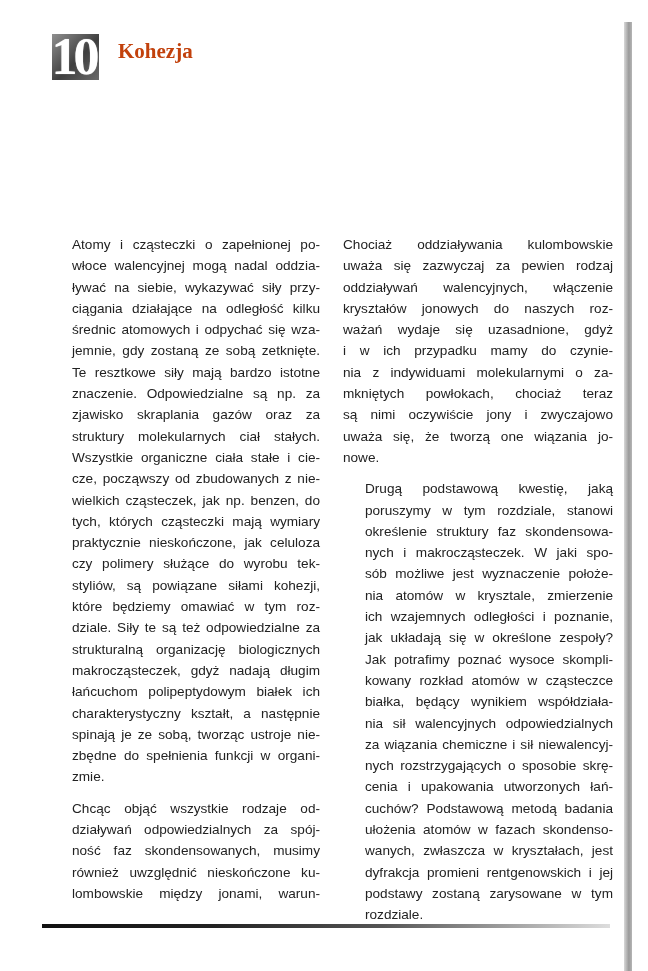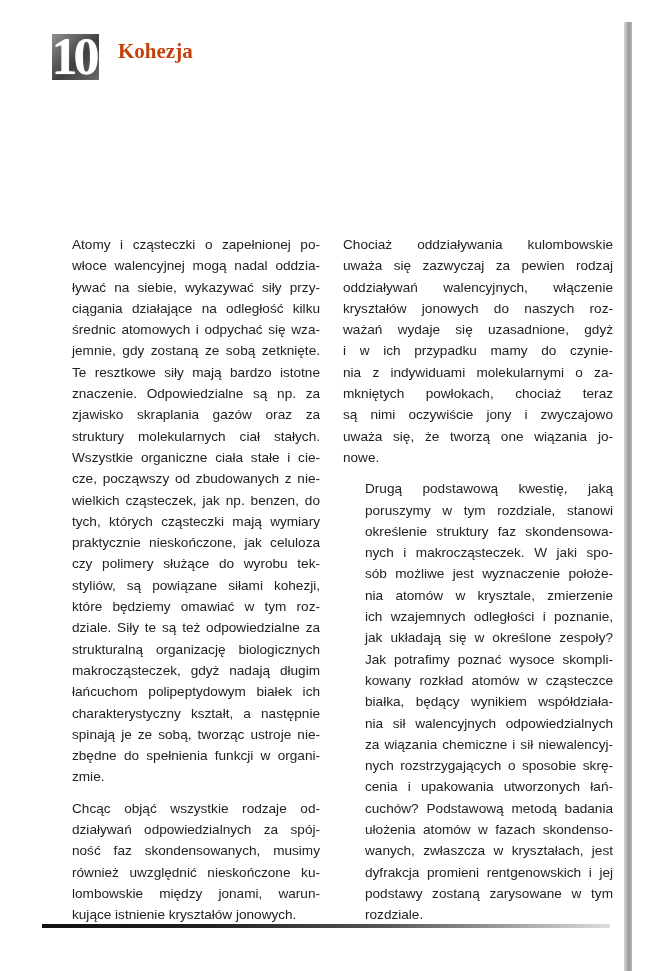--- a/index.html
+++ b/index.html
@@ -69,21 +69,20 @@
       <span class="line">spinają je ze sobą, tworząc ustroje nie-</span>
       <span class="line">zbędne do spełnienia funkcji w organi-</span>
       <span class="line last">zmie.</span>
     </p>
   <p class="indent" id="lp1">
       <span class="line">Chcąc objąć wszystkie rodzaje od-</span>
       <span class="line">działywań odpowiedzialnych za spój-</span>
       <span class="line">ność faz skondensowanych, musimy</span>
       <span class="line">również uwzględnić nieskończone ku-</span>
       <span class="line">lombowskie między jonami, warun-</span>
-      <span class="line last">kujące istnienie kryształów jonowych.</span>
     </p>
 </div>
 
 <div class="col col-right">
   <p id="rp0">
       <span class="line">Chociaż oddziaływania kulombowskie</span>
       <span class="line">uważa się zazwyczaj za pewien rodzaj</span>
       <span class="line">oddziaływań walencyjnych, włączenie</span>
       <span class="line">kryształów jonowych do naszych roz-</span>
       <span class="line">ważań wydaje się uzasadnione, gdyż</span>

